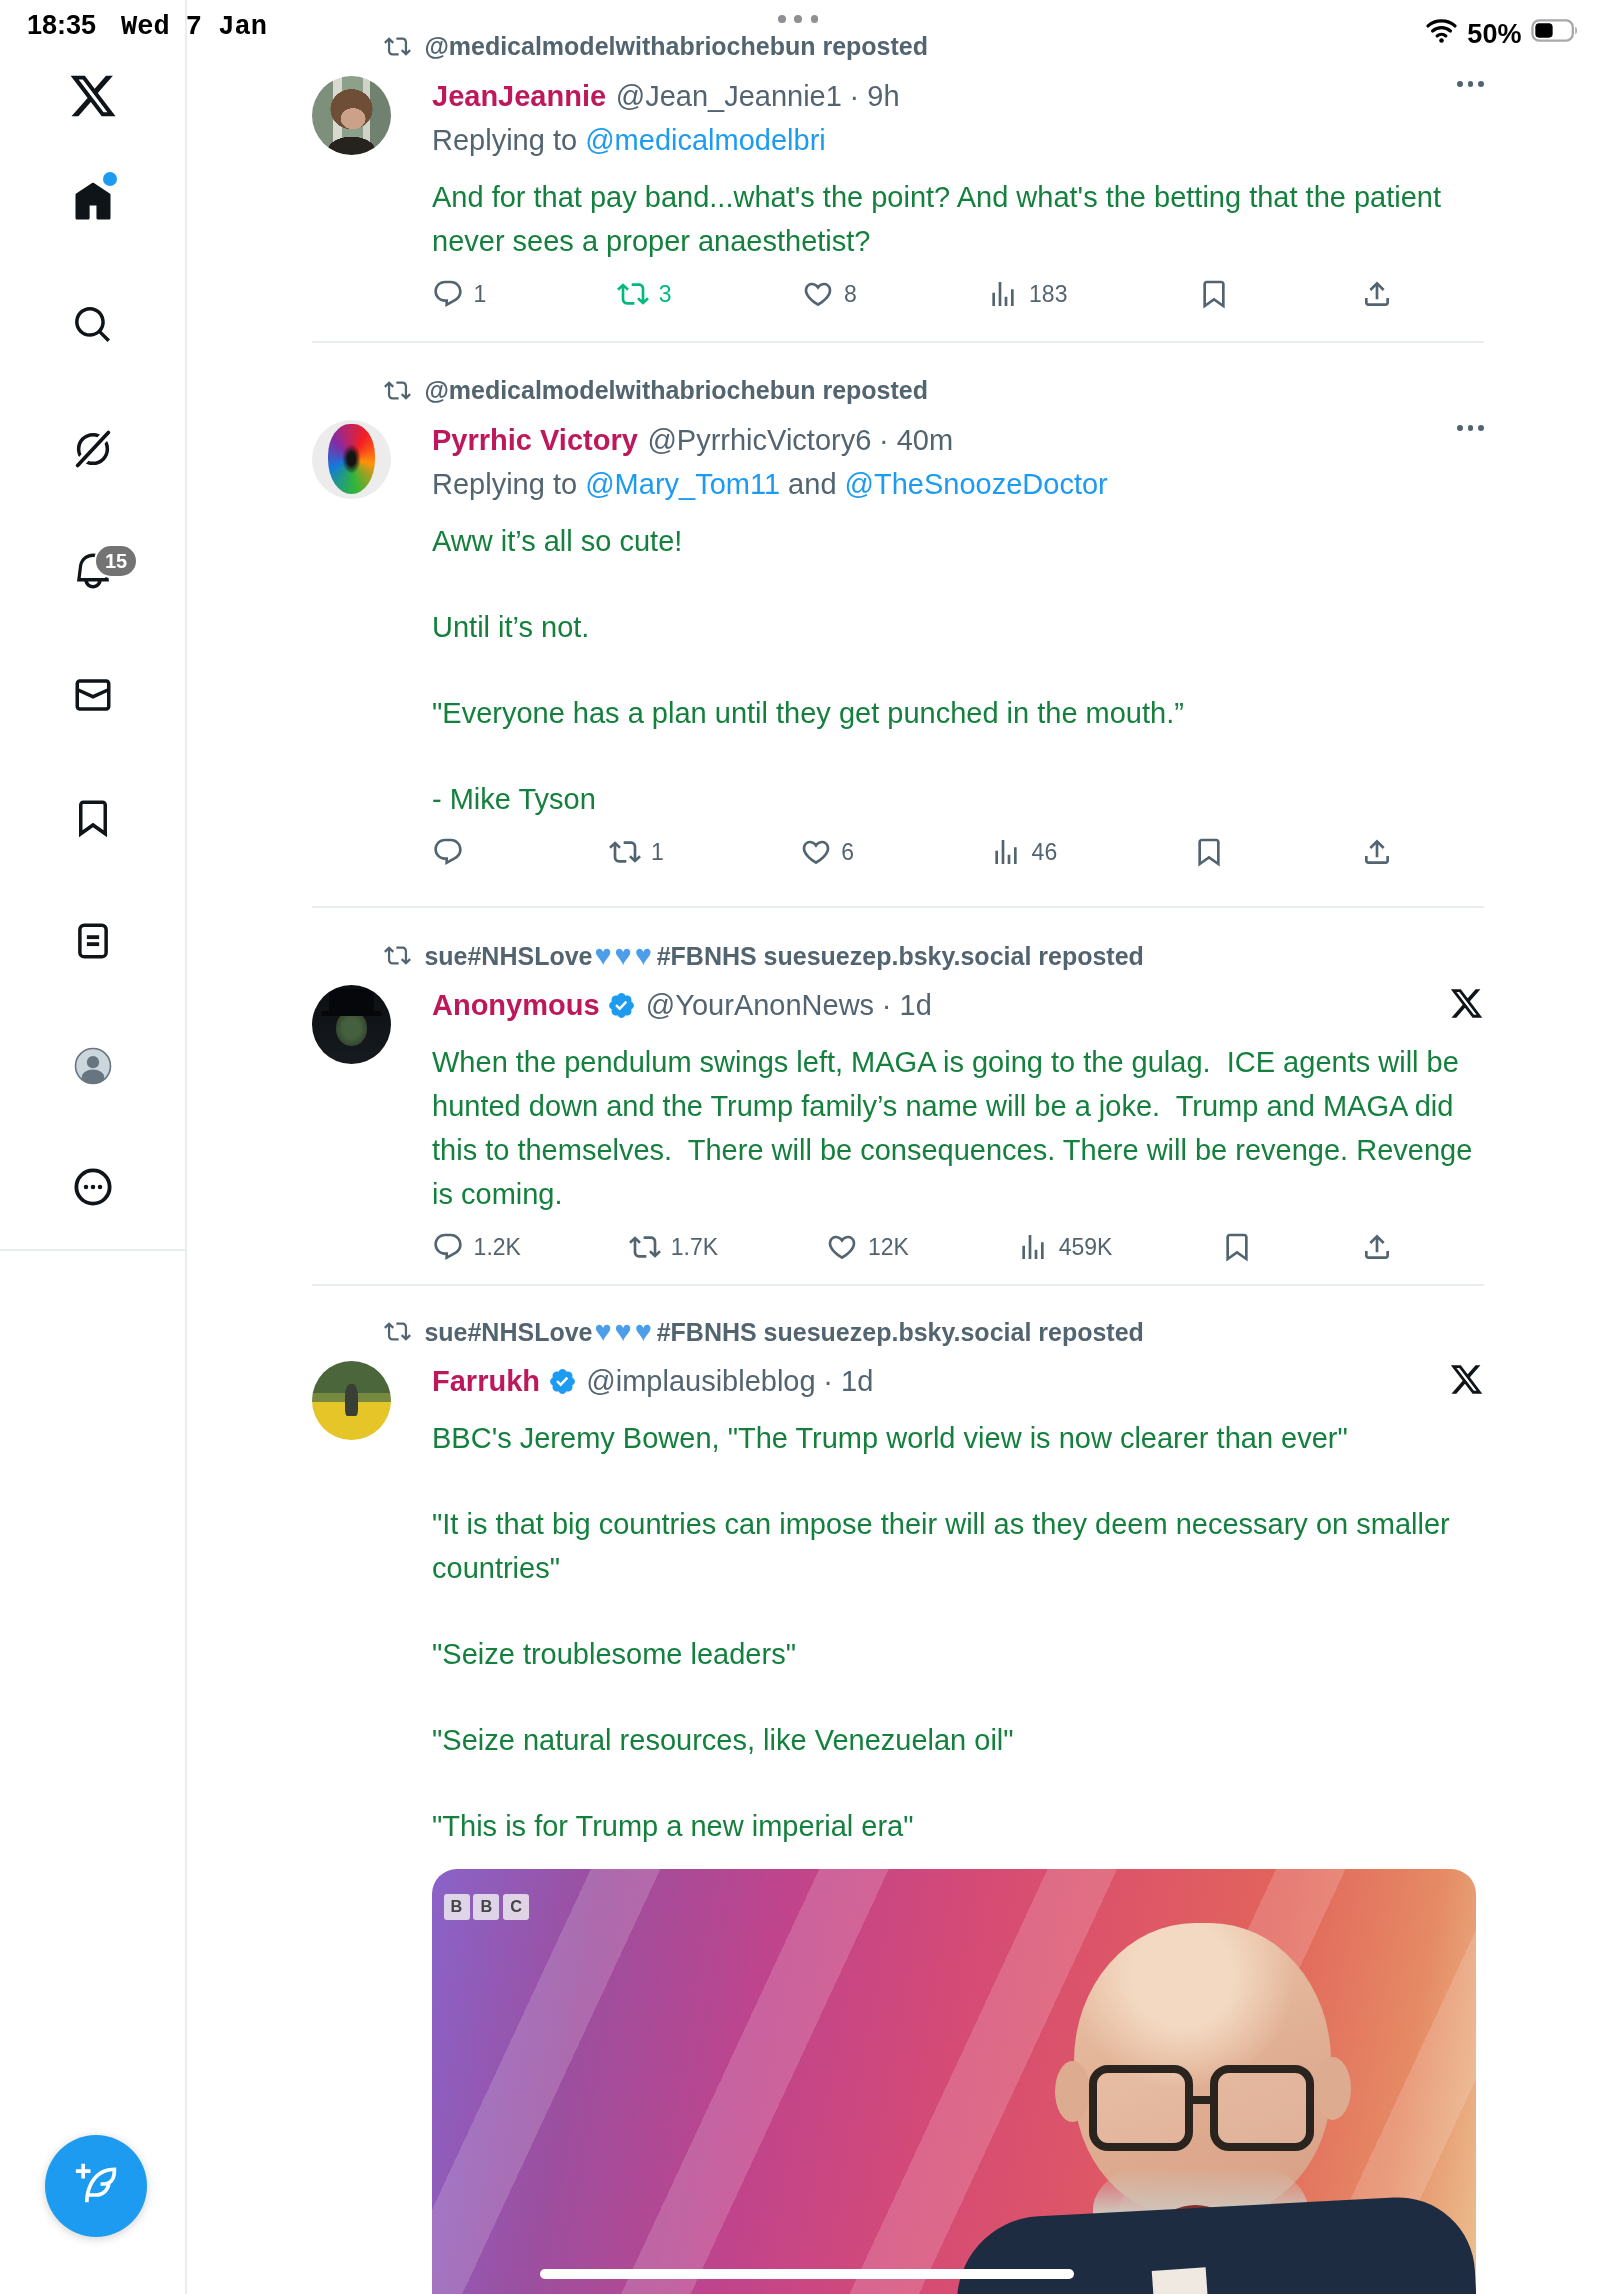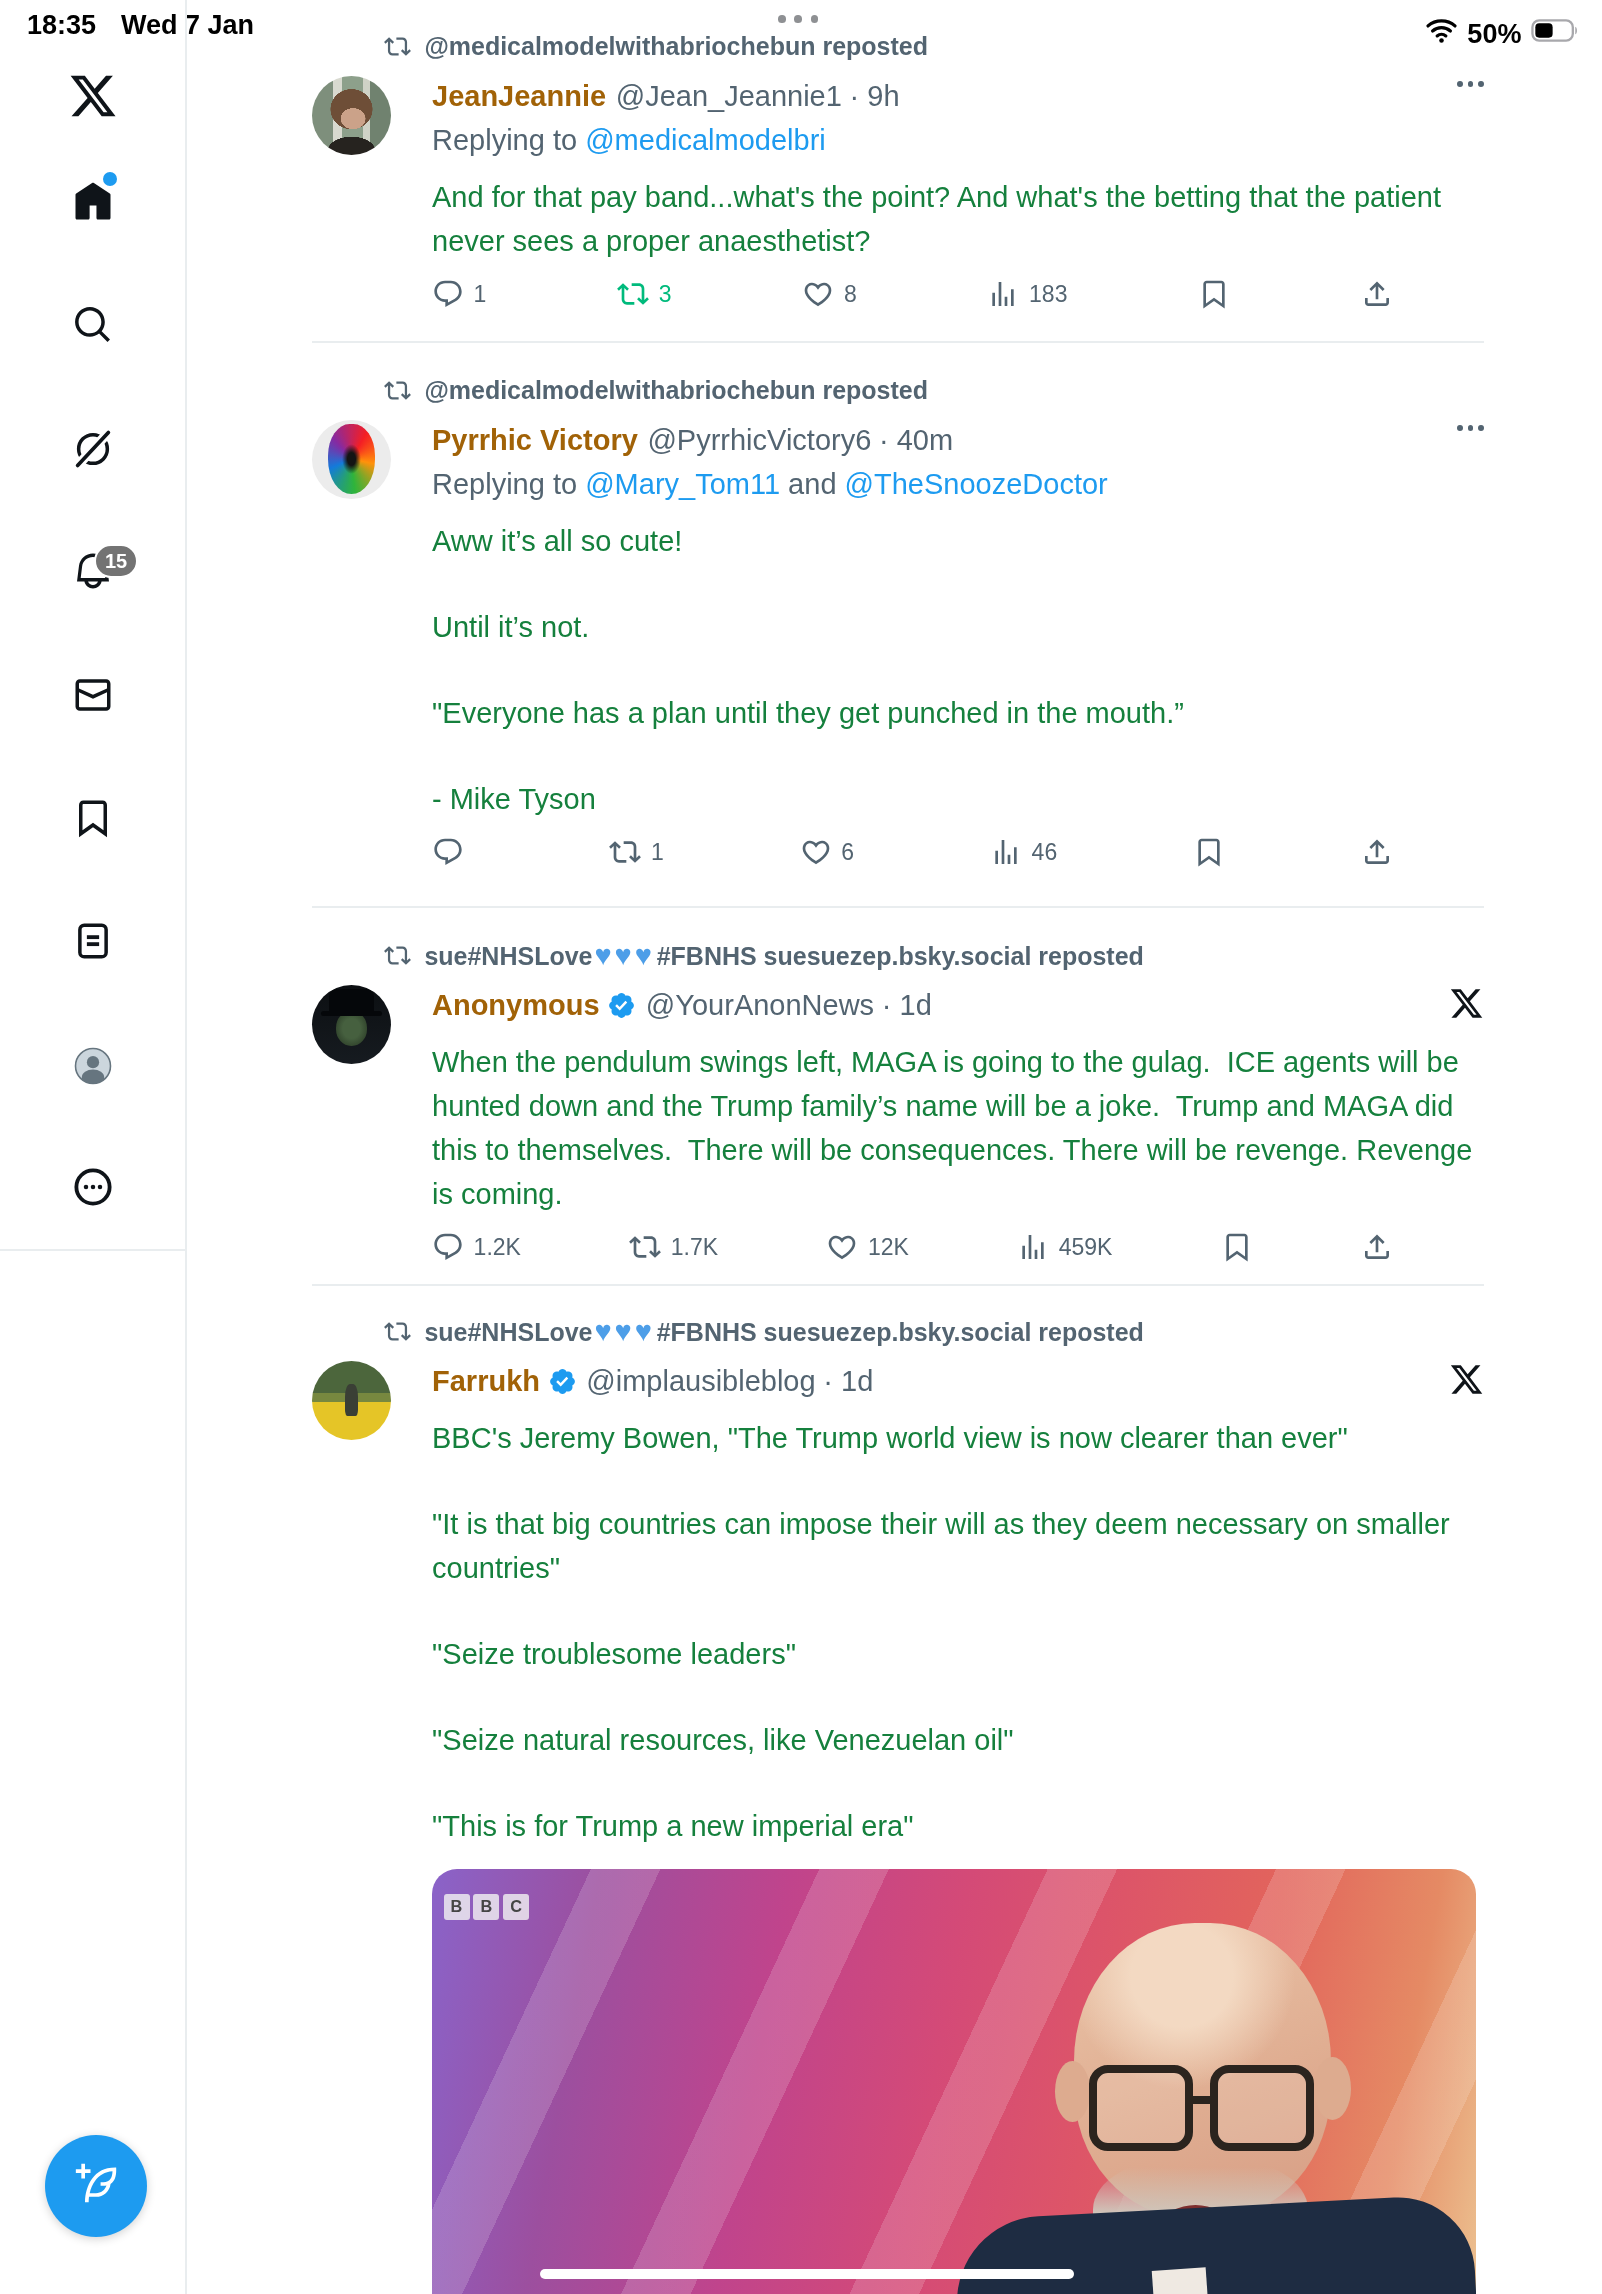--- a/index.html
+++ b/index.html
@@ -2,21 +2,21 @@
 <html><head>
 <meta charset="utf-8">
 <style>
   * { margin:0; padding:0; box-sizing:border-box; }
   html,body { width:1602px; height:2294px; background:#fff; overflow:hidden;
     font-family:"Liberation Sans","DejaVu Sans",sans-serif; color:#0f1419; }
   .abs { position:absolute; }
 
   
   .status-left { position:absolute; left:27px; top:9.6px; font-size:27px; font-weight:600; color:#000; }
-  .status-left .date { margin-left:25px; }
+  .status-left .date { margin-left:25px;font-family:Liberation Mono, monospace; }
   .mt-dots { position:absolute; top:15.4px; left:778px; display:flex; gap:8.6px; }
   .mt-dots i { width:7.7px; height:7.7px; border-radius:50%; background:#8e9093; }
   .status-right { position:absolute; right:21px; top:17px; display:flex; align-items:center; gap:9.6px; font-size:27px; font-weight:600; color:#000; }
 
   
   .v-divider { position:absolute; left:185px; top:0; width:1.9px; height:2294px; background:#e9edef; }
   .sb-divider { position:absolute; left:0; top:1249px; width:185px; height:1.9px; background:#e9edef; }
   .sb-item { position:absolute; left:72px; width:42px; height:42px; color:#0f1419; }
   .sb-item svg { width:100%; height:100%; display:block; }
   .x-logo-main { left:68px; width:50px; height:50px; }
@@ -31,21 +31,21 @@
   
   .tweet { position:absolute; left:312px; width:1172px; }
   .repost-line { display:flex; align-items:center; margin-left:72px; gap:13.4px;
     color:#536471; font-weight:700; font-size:25px; height:35px; white-space:nowrap; }
   .repost-line svg { width:27px; height:27px; flex:none; }
   .hearts { color:#4d9ee8; letter-spacing:2.9px; font-size:29px; margin:0 1.9px; }
   .trow { display:flex; margin-top:11.5px; }
   .avatar { width:79px; height:79px; border-radius:50%; flex:none; overflow:hidden; position:relative; }
   .content { margin-left:41px; width:1052px; position:relative; }
   .name-row { display:flex; align-items:center; font-size:29px; height:42px; position:relative; white-space:nowrap; }
-  .name { font-weight:700; color:#a16207; }
+  .name { font-weight:700; color:#be185d; }
   .handle { color:#536471; margin-left:9.6px; }
   .time { color:#536471; margin-left:7.7px; }
   .time::before { content:"· "; }
   .vbadge { width:29px; height:29px; margin-left:7.7px; flex:none; }
   .menu-btn { position:absolute; right:0; top:5.8px; display:flex; gap:4.8px; }
   .menu-btn i { width:5.8px; height:5.8px; border-radius:50%; background:#536471; }
   .x-mini { position:absolute; right:0; top:1.9px; width:35px; height:35px; color:#0f1419; }
   .replying { font-size:29px; height:44px; line-height:44px; color:#536471; white-space:nowrap; }
   .mention { color:#1d9bf0; }
   .body { margin-top:13.4px; font-size:29px; line-height:44px; color:#15803d; }

